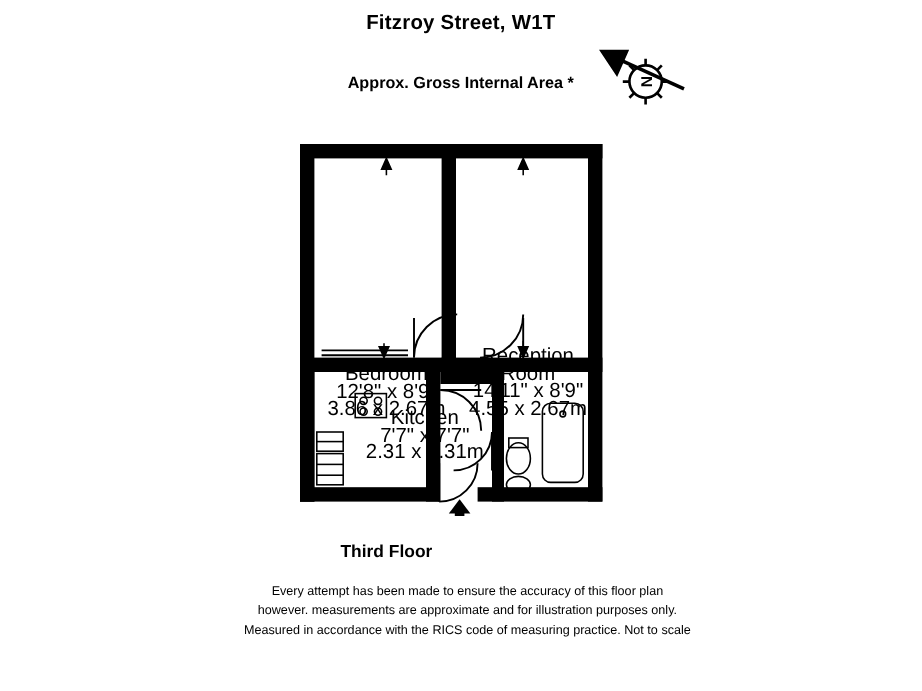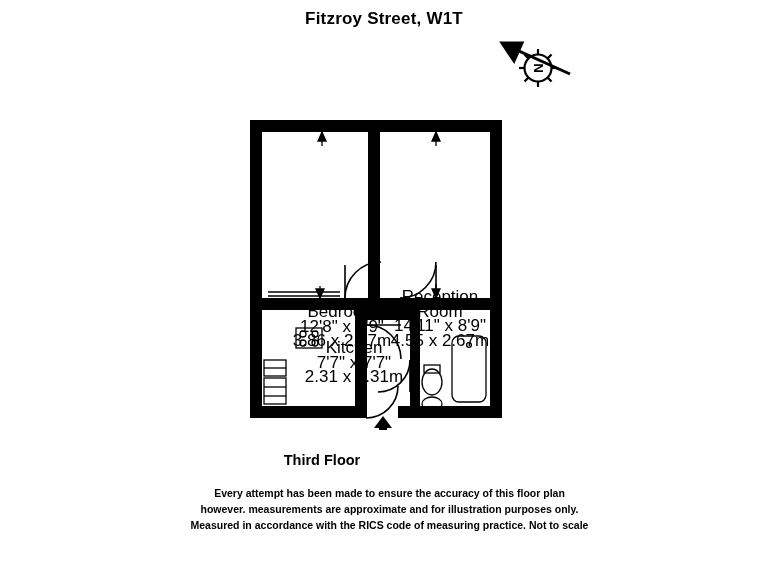--- a/index.html
+++ b/index.html
@@ -80,33 +80,34 @@
 
   .disclaimer {
     position: absolute;
     top: 485px;
     left: 0;
     width: 768px;
     text-align: center;
   }
   .disclaimer-line {
     font-size: 10.5px;
-    font-weight: bold;
+    font-weight: normal;
     line-height: 16px;
     padding-left: 11px;
   }
 </style>
 </head>
 <body>
 
 <div class="title-block">
   <div class="title-line">Fitzroy Street, W1T</div>
 </div>
 
 <div class="subtitle-block">
+  <div class="subtitle-line">Approx. Gross Internal Area *</div>
 </div>
 
 <div class="compass">
   <svg width="110" height="70" viewBox="0 0 110 70" xmlns="http://www.w3.org/2000/svg">
 
     <g stroke="#000" stroke-width="3" fill="#000">
       <line x1="78" y1="44" x2="16" y2="16"></line>
       <polygon points="10,13 30,13 22,31"></polygon>
     </g>
 
@@ -233,21 +234,21 @@
       <ellipse cx="432" cy="294" rx="10" ry="7"></ellipse>
     </g>
 
     <g fill="#000000">
       <rect x="379" y="312" width="8" height="16"></rect>
       <polygon points="383,306 374,318 392,318"></polygon>
     </g>
   </svg>
 </div>
 
-<div class="room-label" style="left:263px; top:305px; width:118px;padding-left:20px;">
+<div class="room-label" style="left:263px; top:305px; width:118px;">
   <div>Bedroom</div>
   <div>12'8" x 8'9"</div>
   <div>3.86 x 2.67m</div>
 </div>
 
 <div class="room-label" style="left:381px; top:290px; width:118px;">
   <div>Reception</div>
   <div>Room</div>
   <div>14'11" x 8'9"</div>
   <div>4.55 x 2.67m</div>

